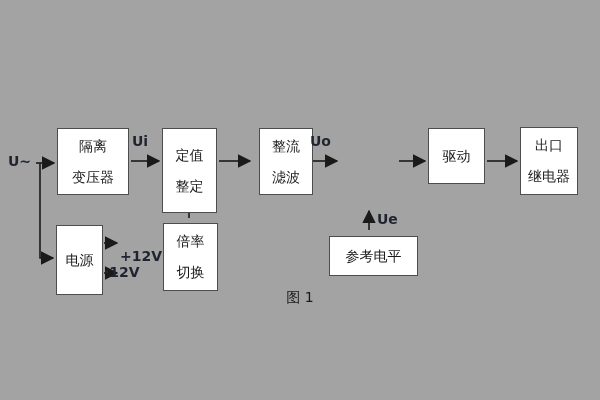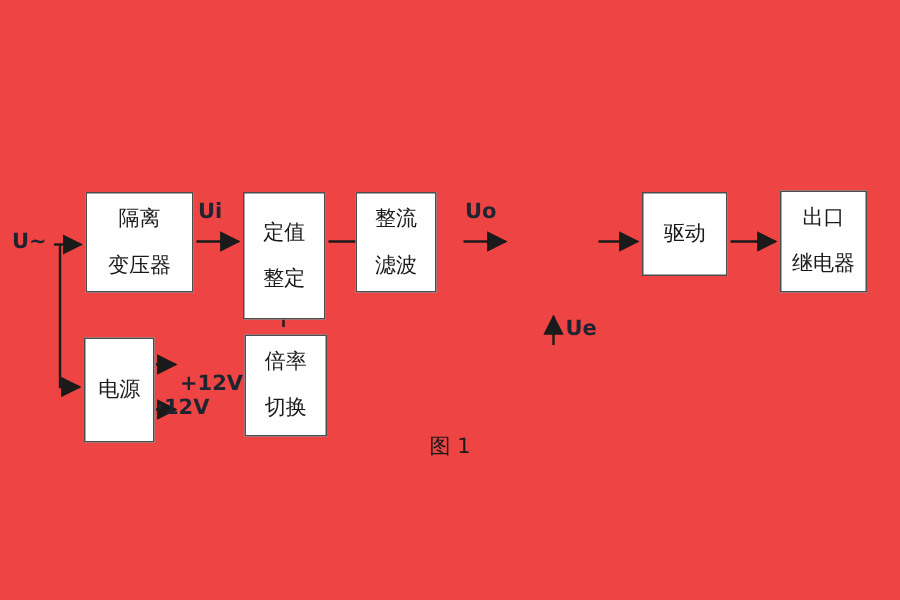--- a/index.html
+++ b/index.html
@@ -1,20 +1,20 @@
 <!DOCTYPE html>
 <html><head>
 <meta charset="utf-8">
 <style>
   html, body { margin: 0; padding: 0; background: #ffffff; }
   #canvas {
     position: relative;
     width: 600px;
     height: 400px;
-    background: #ef4444;
+    background: #a3a3a3;
     font-family: "DejaVu Sans", sans-serif;
     overflow: hidden;
   }
   #wires { position: absolute; left: 0; top: 0; width: 600px; height: 400px; }
   .box {
     position: absolute;
     box-sizing: border-box;
     border: 1.5px solid #4d4d4d;
     background: #ffffff;
     display: flex;
@@ -30,21 +30,21 @@
   .lbl {
     position: absolute;
     font-size: 14px;
     font-weight: 600;
     color: #1f2430;
     white-space: nowrap;
   }
   
   #b-isolation  { left: 57px;  top: 128px; width: 72px; height: 67px; }
   #b-setting    { left: 162px; top: 128px; width: 55px; height: 85px; }
-  #b-rectifier  { left: 237px; top: 128px; width: 54px; height: 67px; align-items: center; }
+  #b-rectifier  { left: 259px; top: 128px; width: 54px; height: 67px; align-items: center; }
   #b-level      { left: 340px; top: 128px; width: 57px; height: 67px; }
   #b-drive      { left: 428px; top: 128px; width: 57px; height: 56px; justify-content: center; }
   #b-relay      { left: 520px; top: 127px; width: 58px; height: 68px; }
   #b-power      { left: 56px;  top: 225px; width: 47px; height: 70px; }
   #b-ratio      { left: 163px; top: 223px; width: 55px; height: 68px; }
   #b-reference  { left: 329px; top: 236px; width: 89px; height: 40px; line-height: 37px; }
   
   #l-uin  { left: 8px;   top: 153px; }
   #l-ui   { left: 132px; top: 133px; }
   #l-uo   { left: 310px; top: 133px; text-align: right; }
@@ -120,20 +120,23 @@
 
   <div class="box" id="b-power">
     <span>电源</span>
   </div>
 
   <div class="box" id="b-ratio">
     <span>倍率</span>
     <span>切换</span>
   </div>
 
+  <div class="box" id="b-reference">
+    <span>参考电平</span>
+  </div>
 
   <div class="lbl" id="l-uin">U~</div>
   <div class="lbl" id="l-ui">Ui</div>
   <div class="lbl" id="l-uo">Uo</div>
   <div class="lbl" id="l-ue">Ue</div>
   <div class="lbl" id="l-p12">+12V</div>
   <div class="lbl" id="l-m12">·12V</div>
 
   <div id="caption">图 1</div>
 

